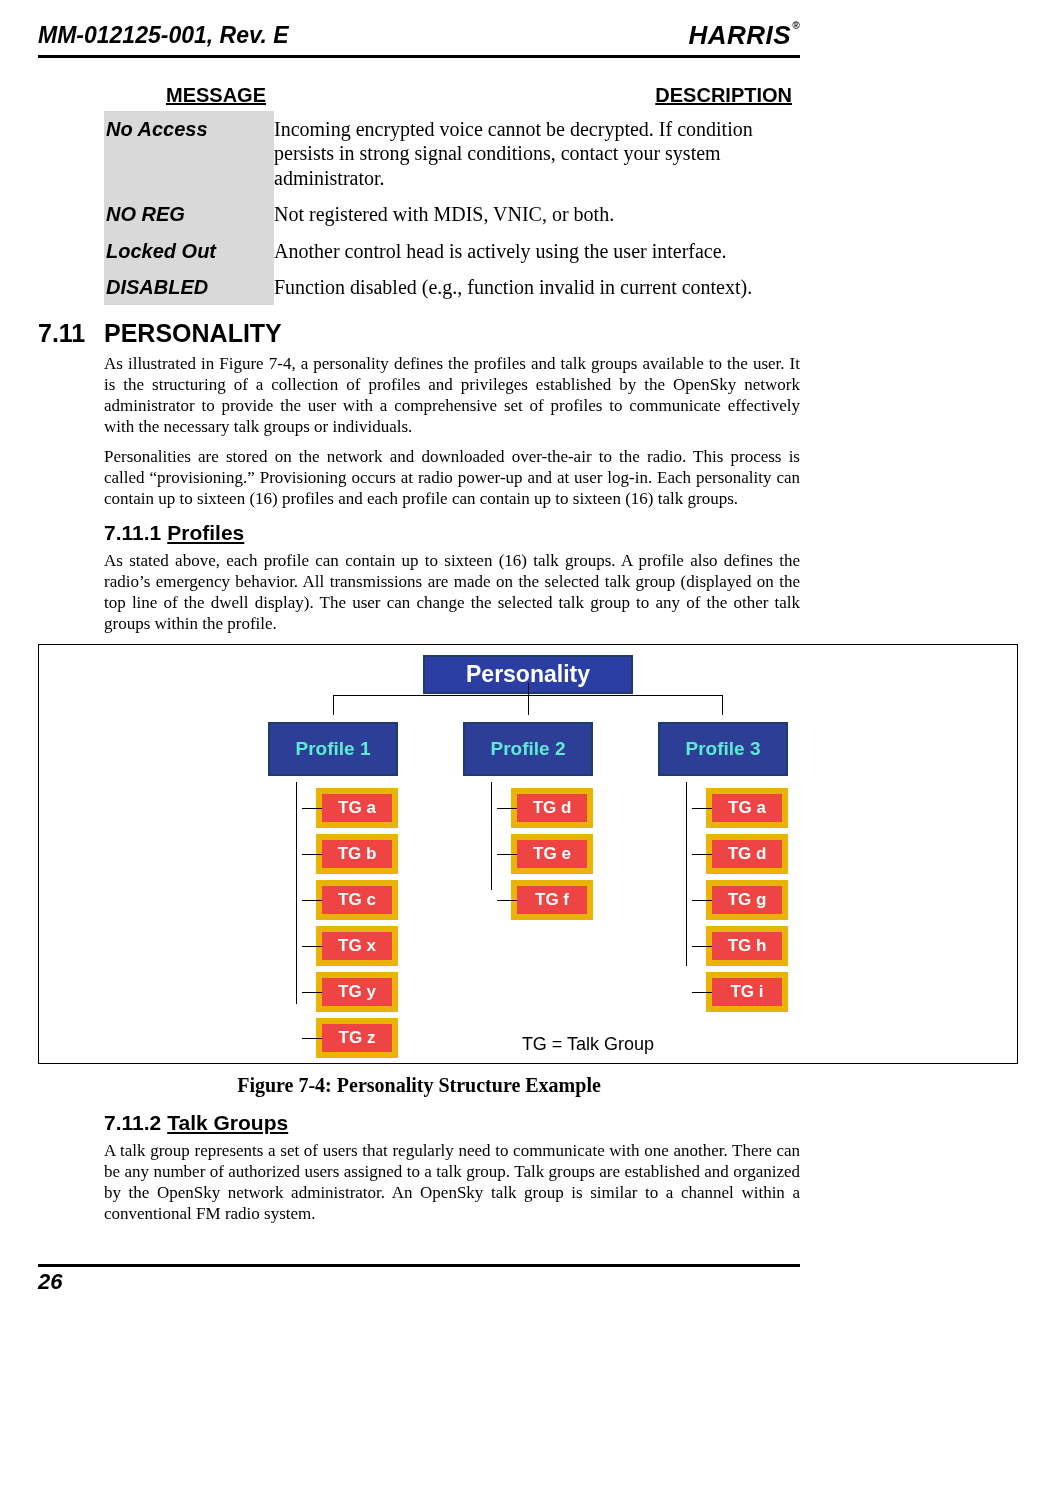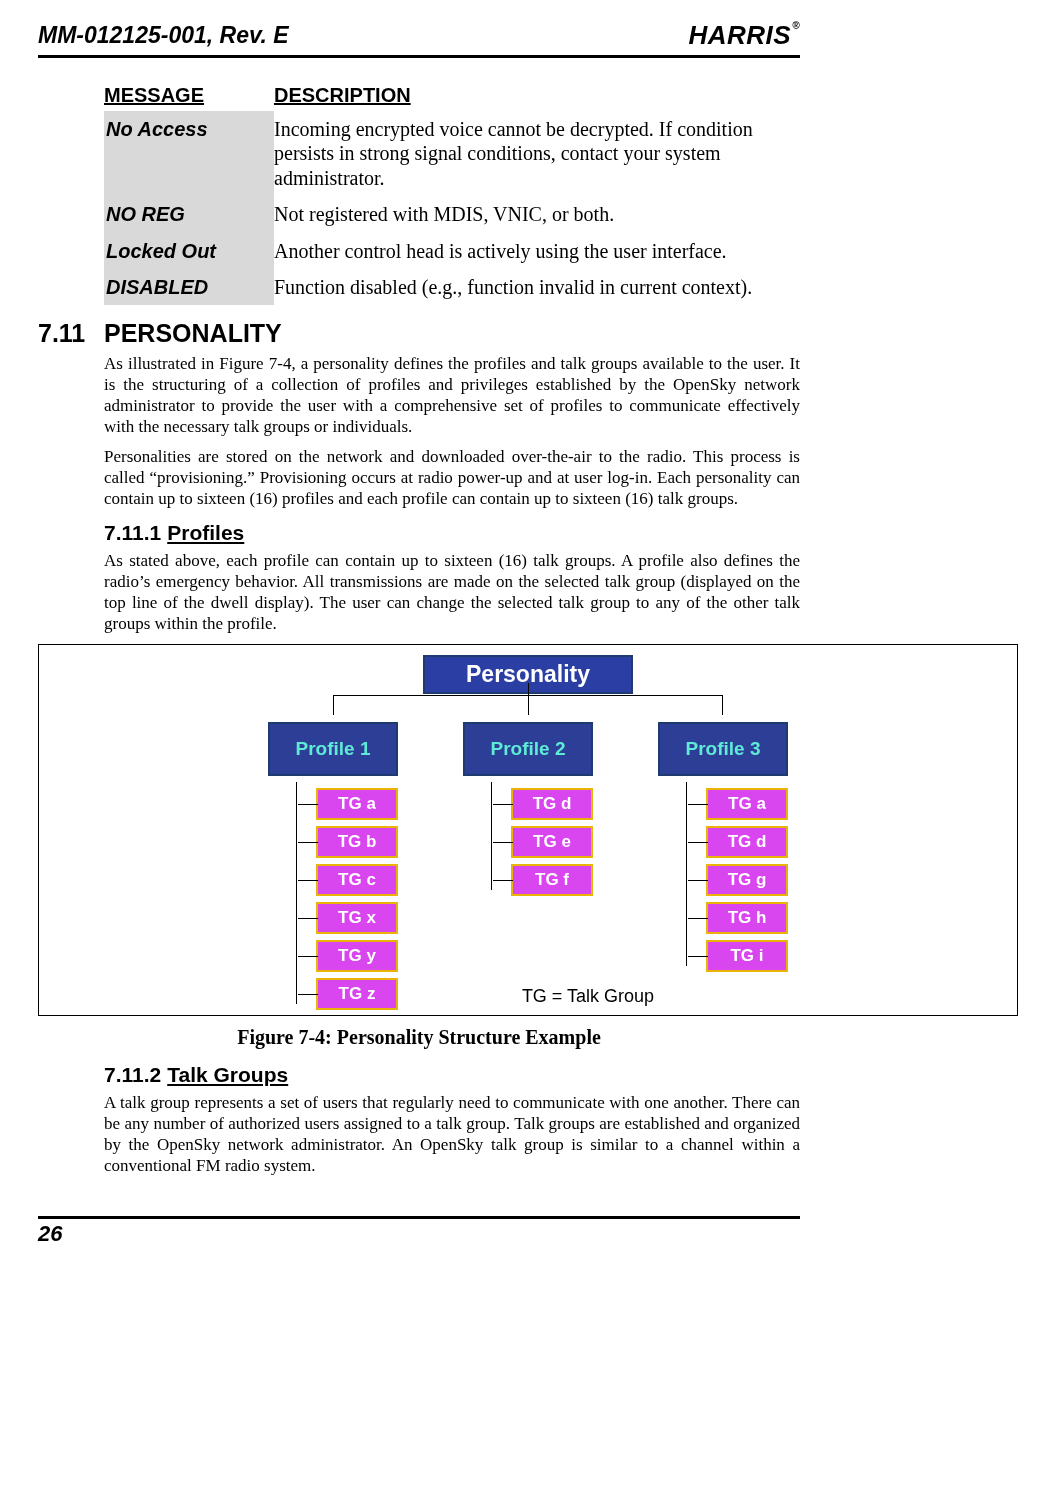--- a/index.html
+++ b/index.html
@@ -4,38 +4,38 @@
 <style>
   * { box-sizing: border-box; margin: 0; padding: 0; }
   html, body { width: 1057px; background: #fff; font-family: "Times New Roman", Times, serif; color: #000; }
   .page { width: 838px; padding: 20px 38px 20px 38px; position: relative; }
   .header { display: flex; justify-content: space-between; align-items: center; border-bottom: 3px solid #000; padding-bottom: 4px; margin-bottom: 22px; }
   .docnum { font-family: Arial, Helvetica, sans-serif; font-weight: bold; font-style: italic; font-size: 23px; }
   .logo { font-family: Arial, Helvetica, sans-serif; font-weight: 900; font-style: italic; font-size: 26px; letter-spacing: 0.5px; display: flex; align-items: flex-start; }
   .logo .reg { font-size: 10px; vertical-align: super; margin-left: 1px; }
   .body { padding-left: 66px; }
   table.msg { width: 100%; border-collapse: collapse; margin-bottom: 14px; }
-  table.msg th { text-align: left; font-family: Arial, Helvetica, sans-serif; font-size: 20px; text-decoration: underline; padding: 4px 8px 4px 0; font-weight: bold; }
+  table.msg th { text-align: right; font-family: Arial, Helvetica, sans-serif; font-size: 20px; text-decoration: underline; padding: 4px 8px 4px 0; font-weight: bold; }
   table.msg td { vertical-align: top; padding: 6px 8px 6px 0; font-size: 20px; line-height: 1.22; }
   table.msg td.m { width: 170px; background: #d9d9d9; font-family: Arial, Helvetica, sans-serif; font-weight: bold; font-style: italic; font-size: 20px; padding-left: 2px; padding-right: 12px; }
   h2.sec { font-family: Arial, Helvetica, sans-serif; font-size: 25px; font-weight: bold; margin: 6px 0 6px -66px; }
   h2.sec .num { display: inline-block; width: 66px; }
   h3.sub { font-family: Arial, Helvetica, sans-serif; font-size: 21px; font-weight: bold; margin: 12px 0 6px 0; }
   h3.sub .snum { margin-right: 6px; }
   h3.sub .stitle { text-decoration: underline; }
   p.para { font-size: 17px; line-height: 1.22; text-align: justify; margin-bottom: 10px; }
   .figframe { border: 1.5px solid #000; width: 980px; margin-left: -66px; padding: 10px 0 8px 0; }
   .figcap { text-align: center; font-weight: bold; font-size: 20px; margin: 10px 0 14px -66px; }
   .diagram { width: 520px; margin: 0 auto; position: relative; }
   .pers { width: 210px; margin: 0 auto 0 auto; border: 2px solid #1f3a6e; background: #2a3ea3; color: #fff; font-family: Arial, Helvetica, sans-serif; font-weight: bold; font-size: 23px; text-align: center; padding: 4px 0; position: relative; }
   .toprow { display: flex; justify-content: space-between; margin-top: 28px; position: relative; }
   .profbox { width: 130px; border: 2px solid #1f3a6e; background: #2d3e97; color: #5eead4; font-family: Arial, Helvetica, sans-serif; font-weight: bold; font-size: 19px; text-align: center; padding: 14px 0; }
   .columns { display: flex; justify-content: space-between; margin-top: 6px; }
   .col { width: 130px; position: relative; }
-  .tg { width: 82px; margin-left: 48px; margin-top: 6px; background: #d946ef; border: 2px solid #eab308; color: #fff; font-family: Arial, Helvetica, sans-serif; font-weight: bold; font-size: 17px; text-align: center; padding: 4px 0; position: relative; }
+  .tg { width: 82px; margin-left: 48px; margin-top: 6px; background: #ef4444; border: 6px solid #eab308; color: #fff; font-family: Arial, Helvetica, sans-serif; font-weight: bold; font-size: 17px; text-align: center; padding: 4px 0; position: relative; }
   .tg::before { content: ""; position: absolute; left: -20px; top: 50%; width: 20px; height: 1px; background: #000; }
   .vline { position: absolute; left: 28px; top: 0; width: 1px; background: #000; }
   .connect { position: absolute; left: 0; right: 0; top: 30px; height: 30px; }
   .connect .v0 { position: absolute; left: 50%; top: -2px; width: 1px; height: 12px; background: #000; }
   .connect .hz { position: absolute; left: 65px; right: 65px; top: 10px; height: 1px; background: #000; }
   .connect .d1 { position: absolute; left: 65px; top: 10px; width: 1px; height: 20px; background: #000; }
   .connect .d2 { position: absolute; left: 50%; top: 10px; width: 1px; height: 20px; background: #000; }
   .connect .d3 { position: absolute; right: 65px; top: 10px; width: 1px; height: 20px; background: #000; }
   .legend { font-family: Arial, Helvetica, sans-serif; font-size: 18px; text-align: center; margin-top: -24px; margin-left: 120px; }
   .footer { border-top: 3px solid #000; margin-top: 40px; padding-top: 2px; }

